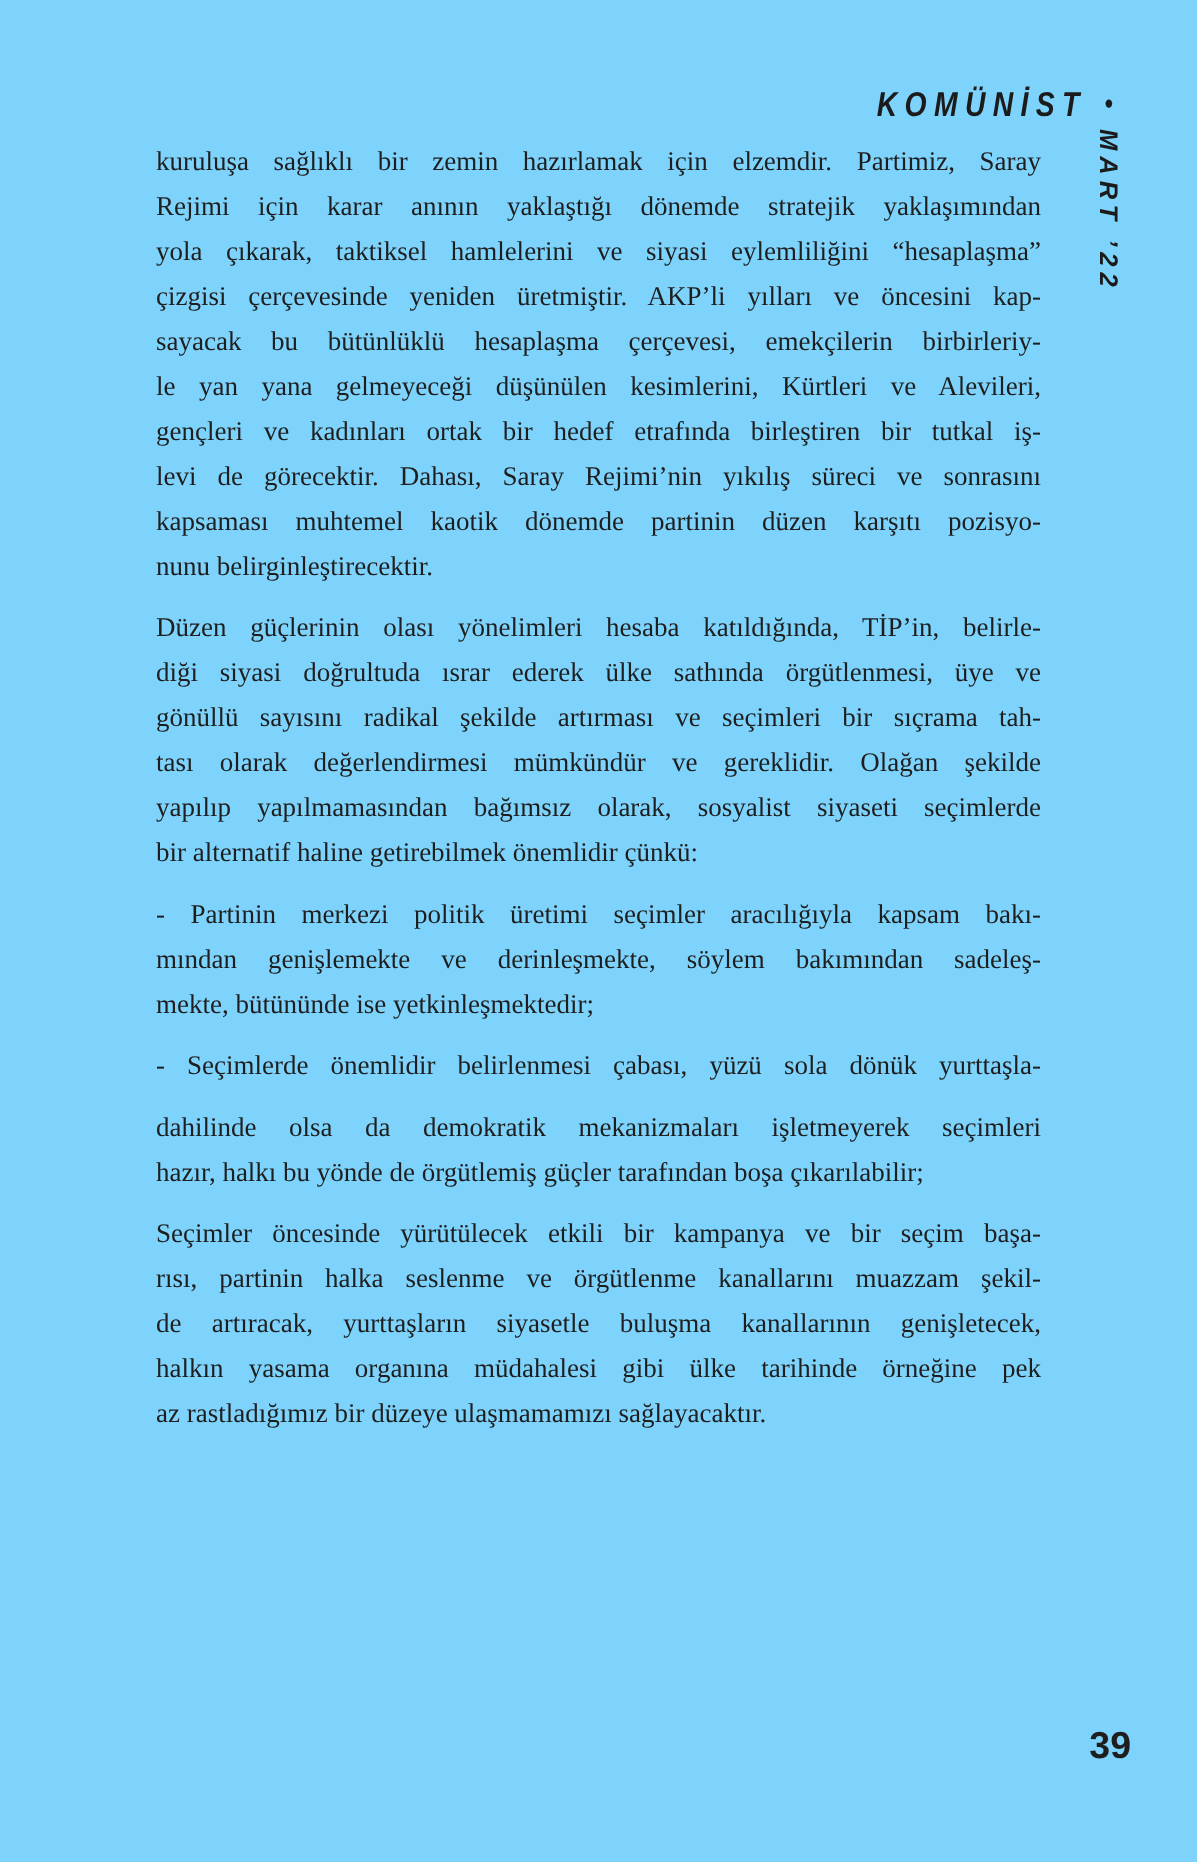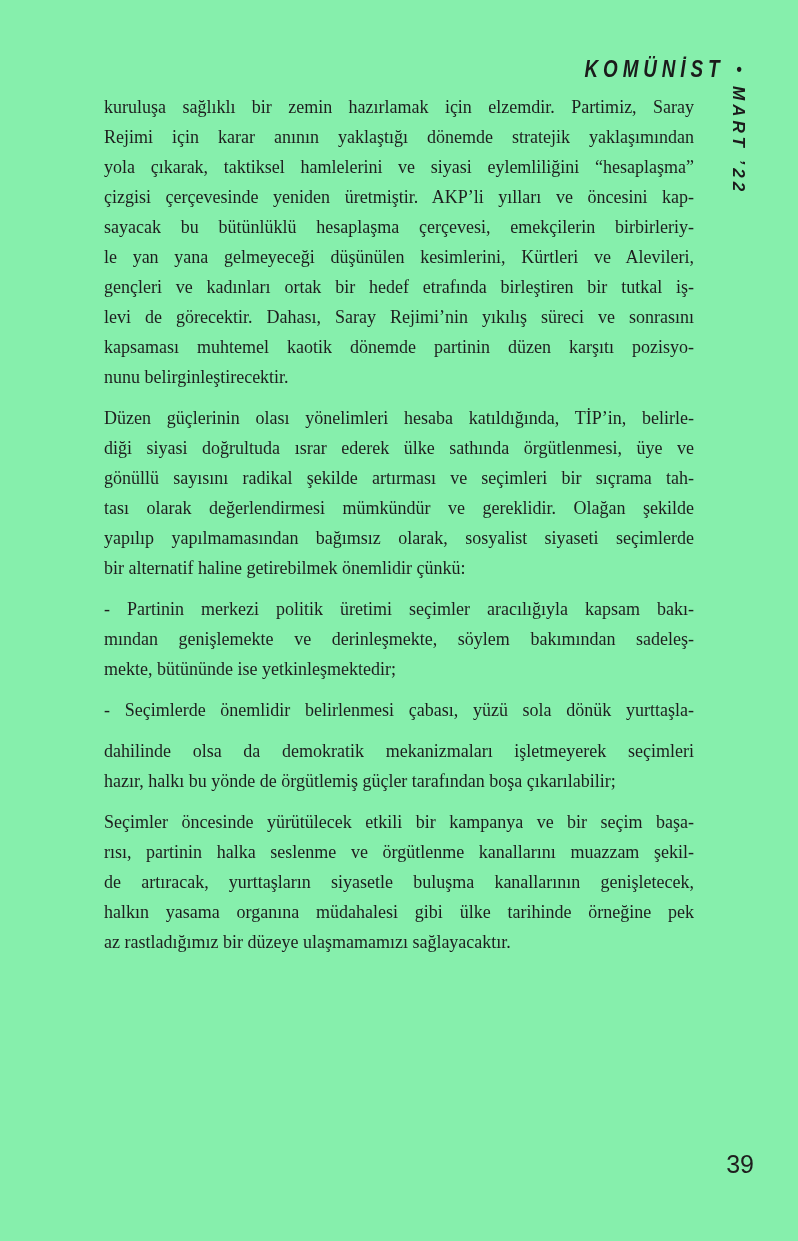--- a/index.html
+++ b/index.html
@@ -7,21 +7,21 @@
     padding: 0;
     width: 798px;
     height: 1241px;
     background: #ffffff;
     overflow: hidden;
   }
   .page {
     position: relative;
     width: 798px;
     height: 1241px;
-    background: #86efac;
+    background: #7dd3fc;
     color: #1e1e1e;
     font-family: "Liberation Serif", "DejaVu Serif", serif;
   }
   
   .header {
     position: absolute;
     top: 56px;
     right: 56px;
     text-align: right;
     white-space: nowrap;
@@ -79,21 +79,21 @@
   .line.last {
     text-align: left;
     text-align-last: left;
   }
   
   .page-number {
     position: absolute;
     top: 1150px;
     right: 44px;
     font-family: "Liberation Sans", sans-serif;
-    font-weight: 400;
+    font-weight: 700;
     font-size: 25px;
     color: #1e1e1e;
   }
 </style>
 </head>
 <body>
 
 <div class="page">
 
   <div class="header">

